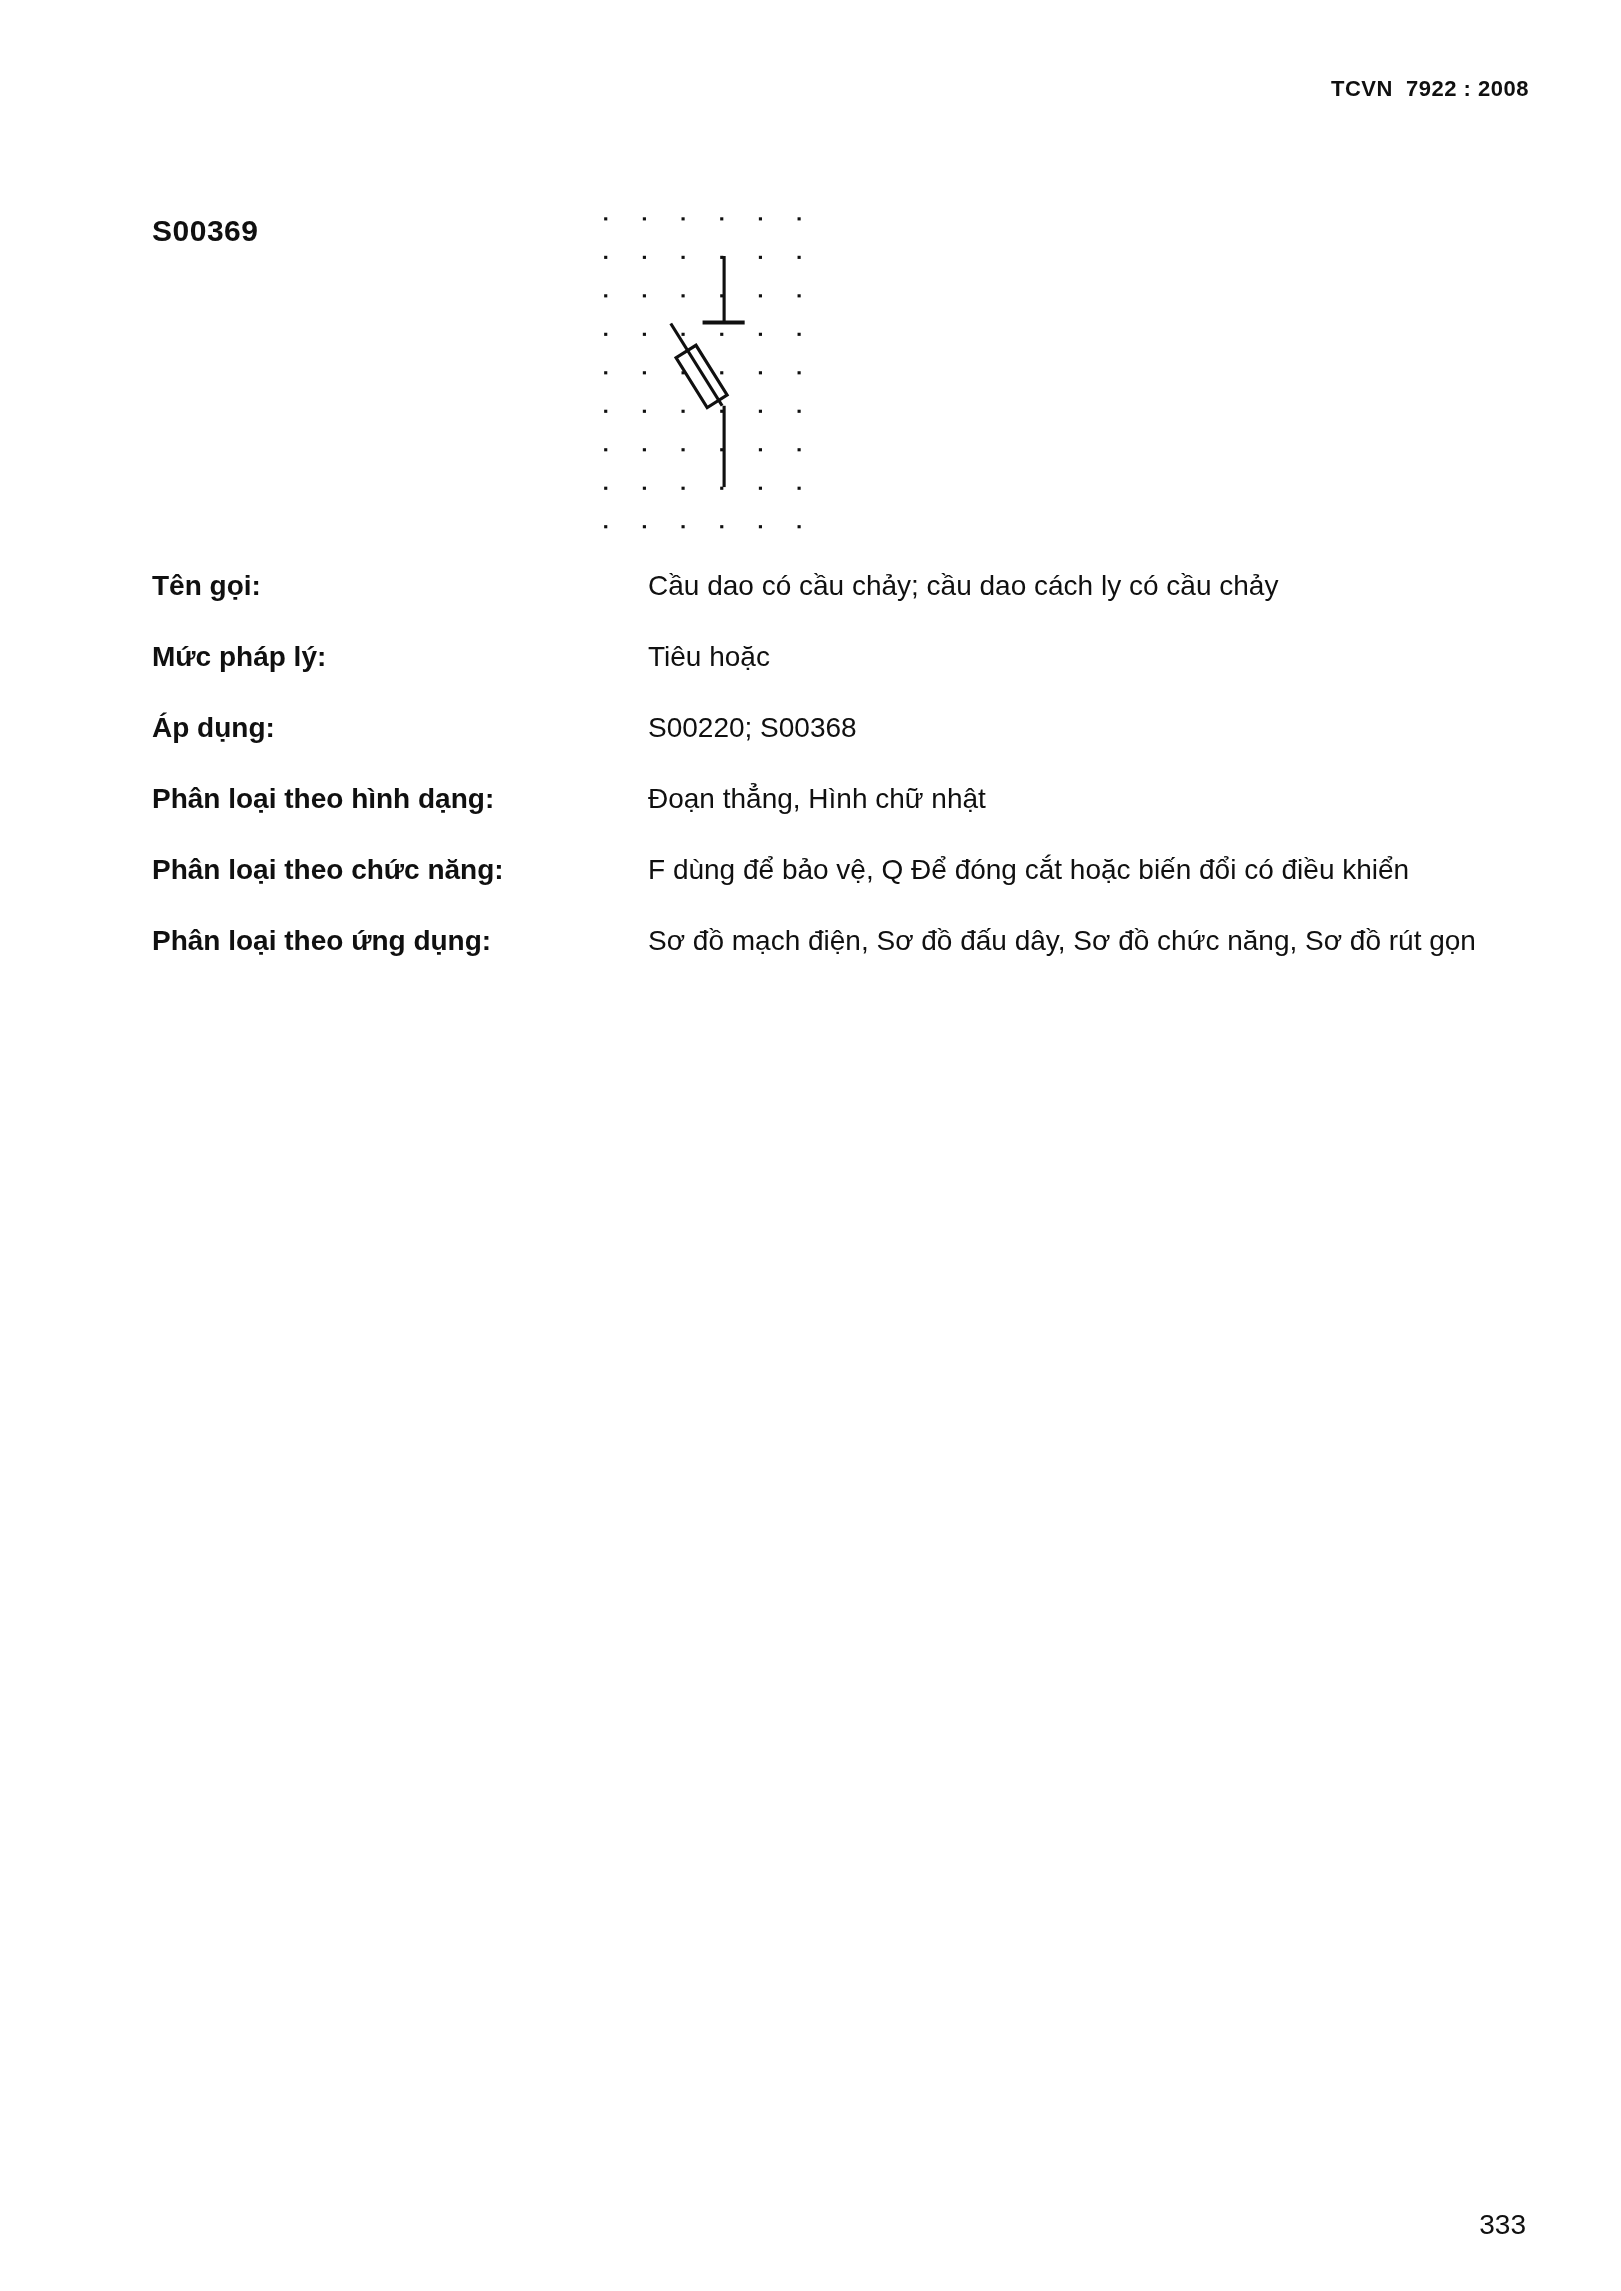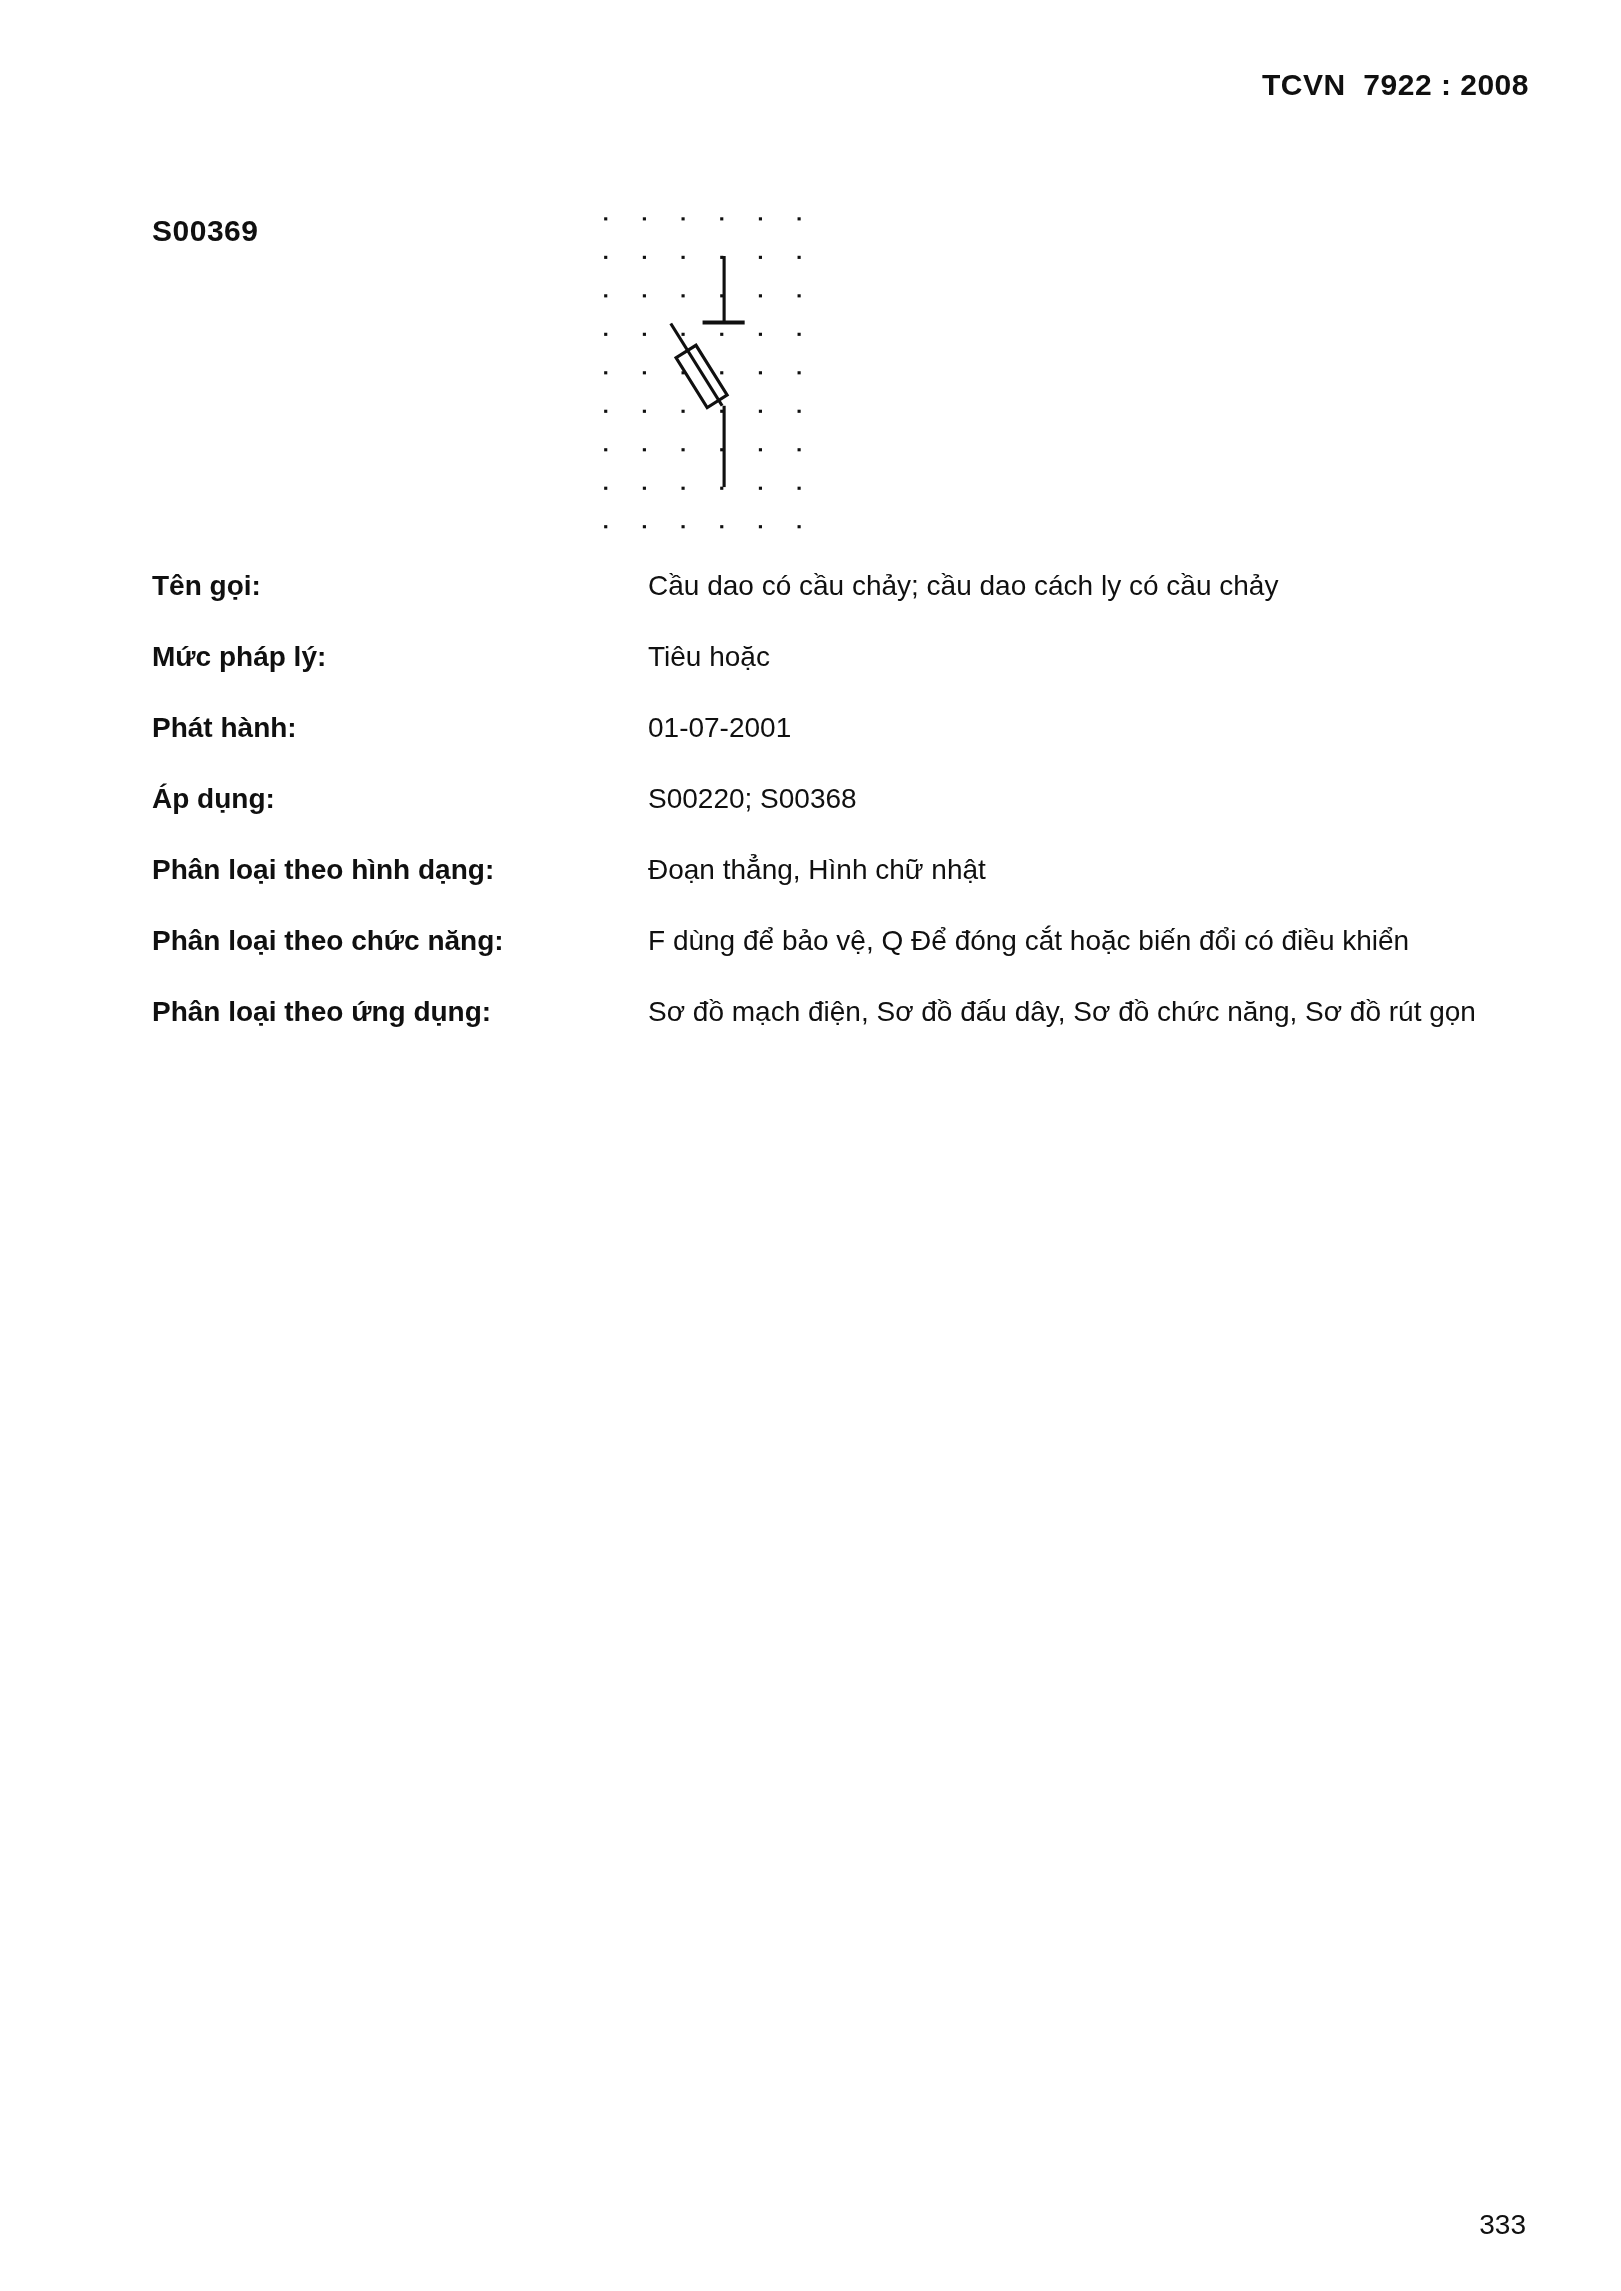--- a/index.html
+++ b/index.html
@@ -7,23 +7,23 @@
     position: relative;
     width: 1621px;
     height: 2292px;
     background: #ffffff;
     font-family: "Liberation Sans", sans-serif;
     color: #101010;
     overflow: hidden;
   }
   .doc-header {
     position: absolute;
-    top: 68px;
+    top: 76px;
     right: 92px;
-    font-size: 30px;
+    font-size: 22px;
     font-weight: bold;
     white-space: pre;
     letter-spacing: 0.5px;
   }
   .symbol-id {
     position: absolute;
     left: 152px;
     top: 214px;
     font-size: 30px;
     font-weight: bold;
@@ -155,24 +155,20 @@
   <div class="fields">
     <div class="field-row">
       <div class="field-label">Tên gọi:</div>
       <div class="field-value">Cầu dao có cầu chảy; cầu dao cách ly có cầu chảy</div>
     </div>
     <div class="field-row">
       <div class="field-label">Mức pháp lý:</div>
       <div class="field-value">Tiêu hoặc</div>
     </div>
     <div class="field-row">
-      <div class="field-label">Phát hành:</div>
-      <div class="field-value">01-07-2001</div>
-    </div>
-    <div class="field-row">
       <div class="field-label">Áp dụng:</div>
       <div class="field-value">S00220; S00368</div>
     </div>
     <div class="field-row">
       <div class="field-label">Phân loại theo hình dạng:</div>
       <div class="field-value">Đoạn thẳng, Hình chữ nhật</div>
     </div>
     <div class="field-row">
       <div class="field-label">Phân loại theo chức năng:</div>
       <div class="field-value">F dùng để bảo vệ, Q Để đóng cắt hoặc biến đổi có điều khiển</div>

